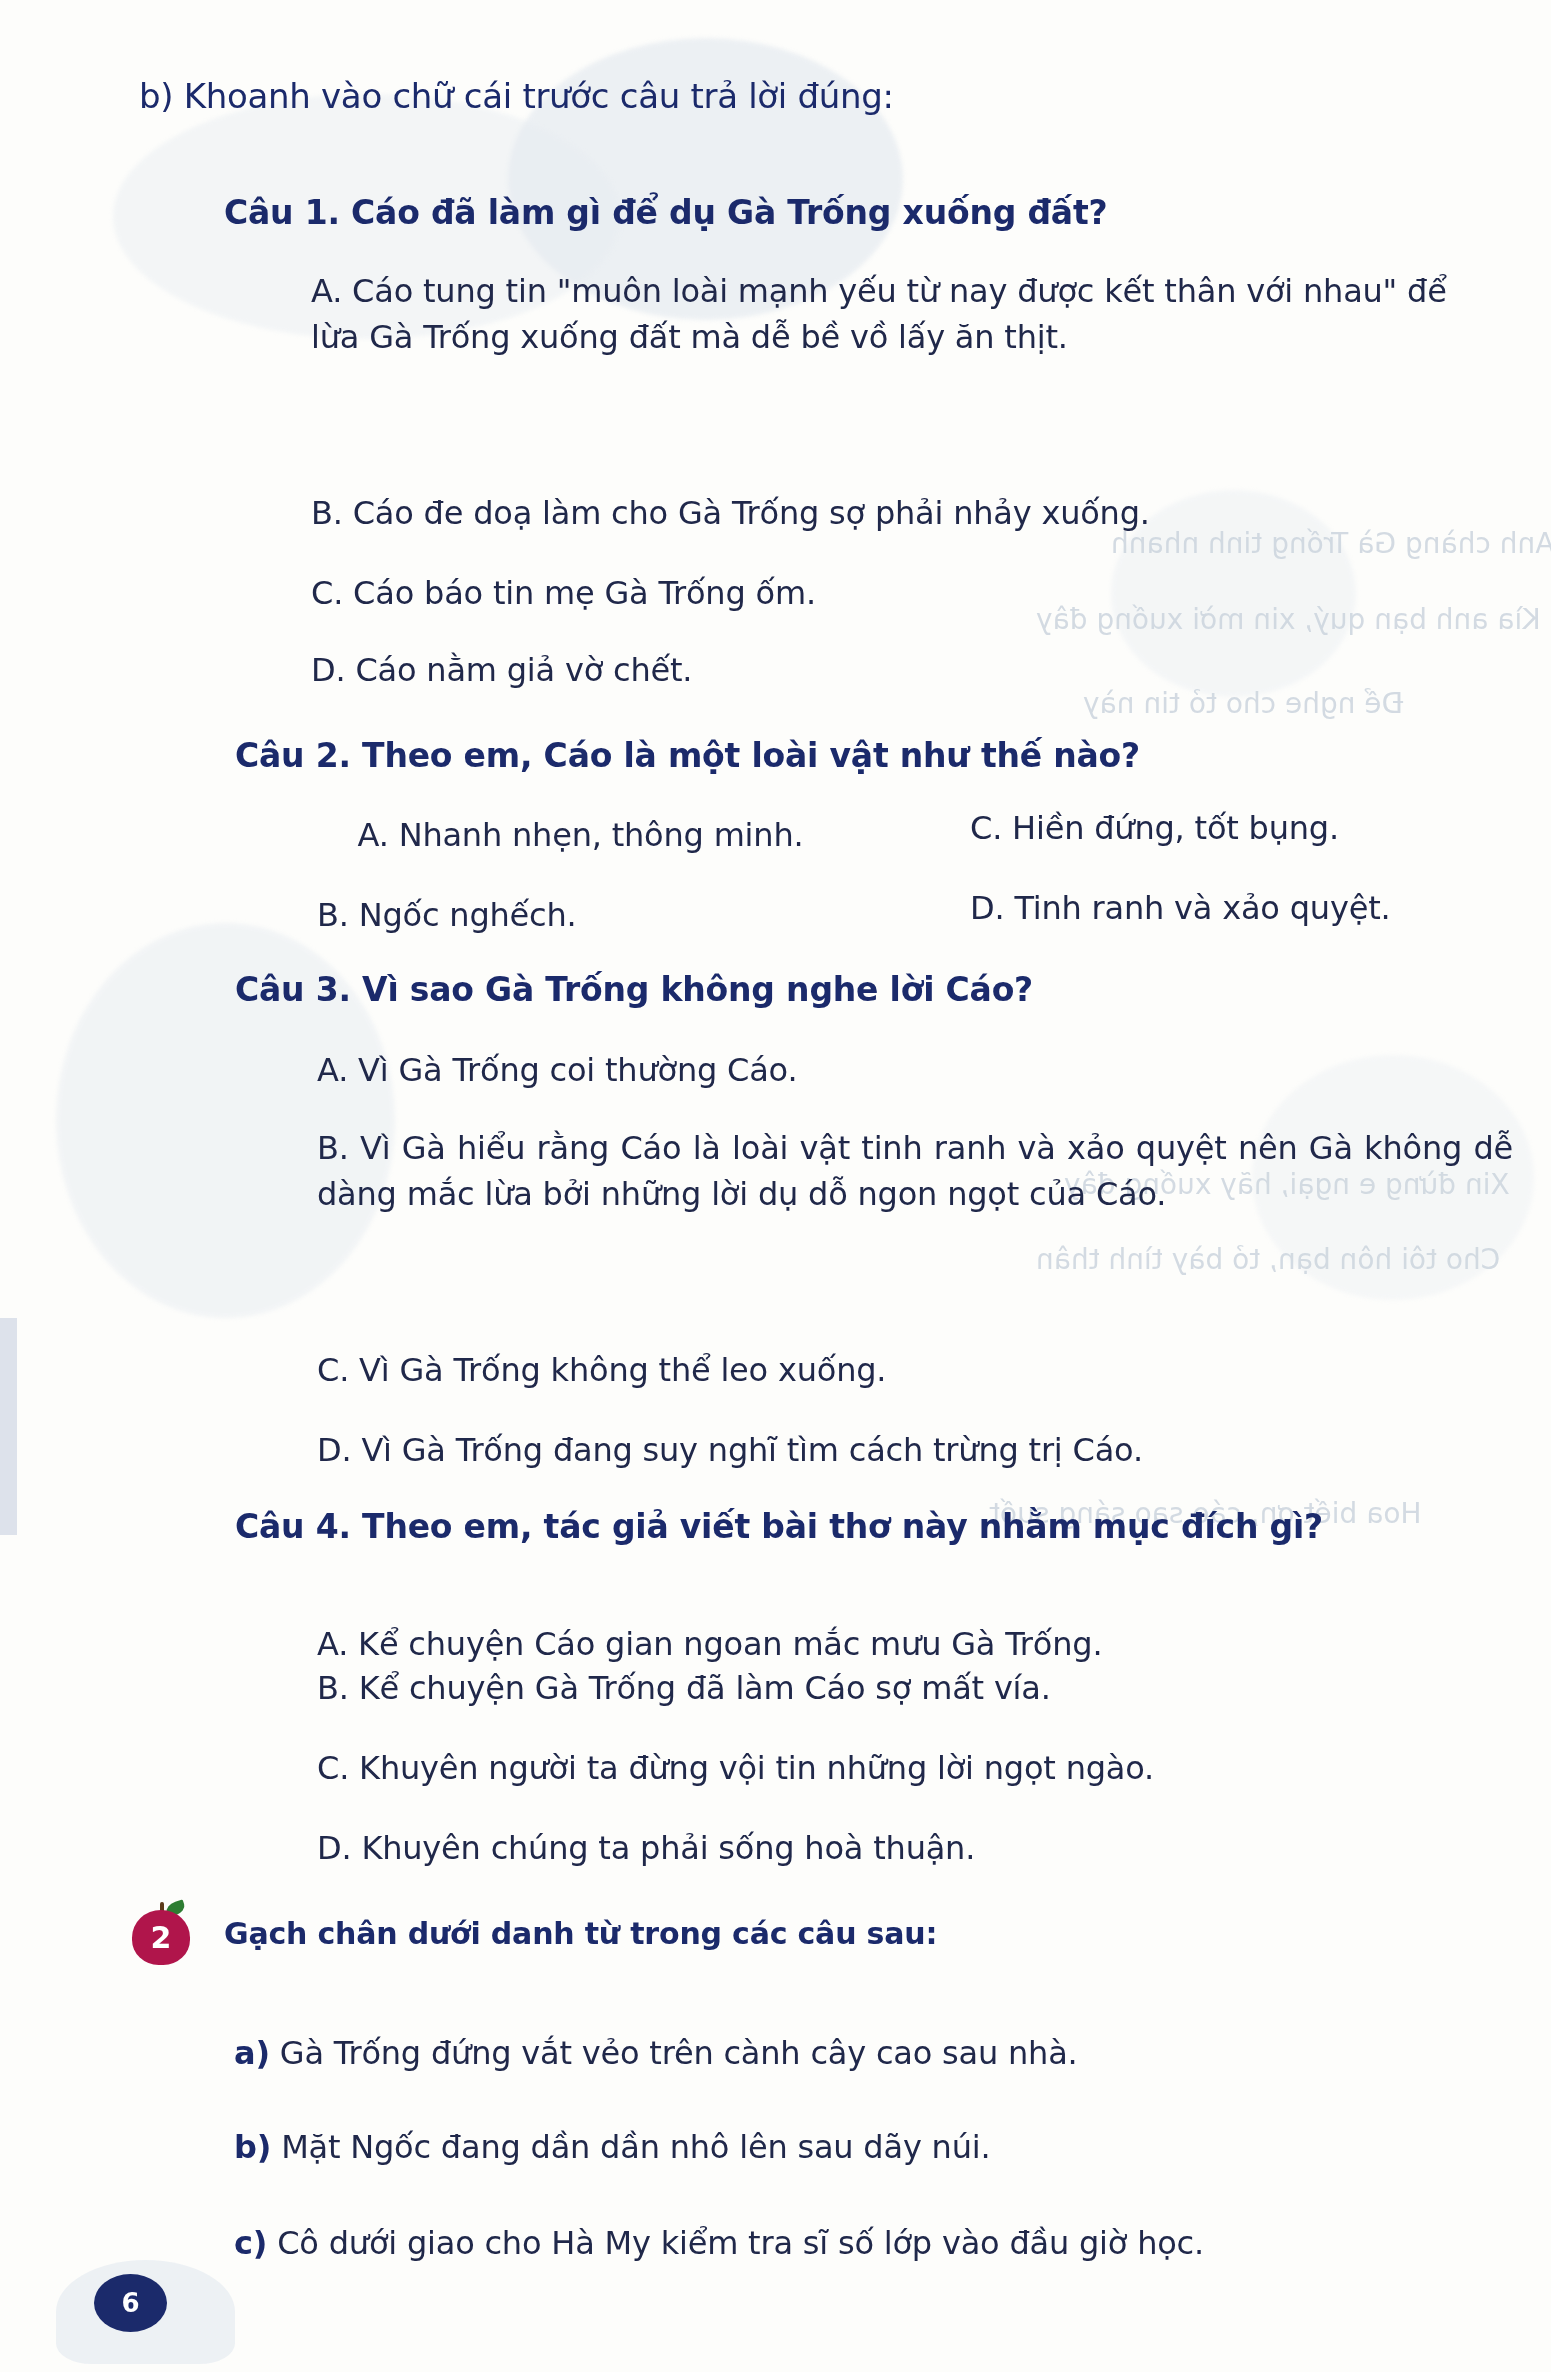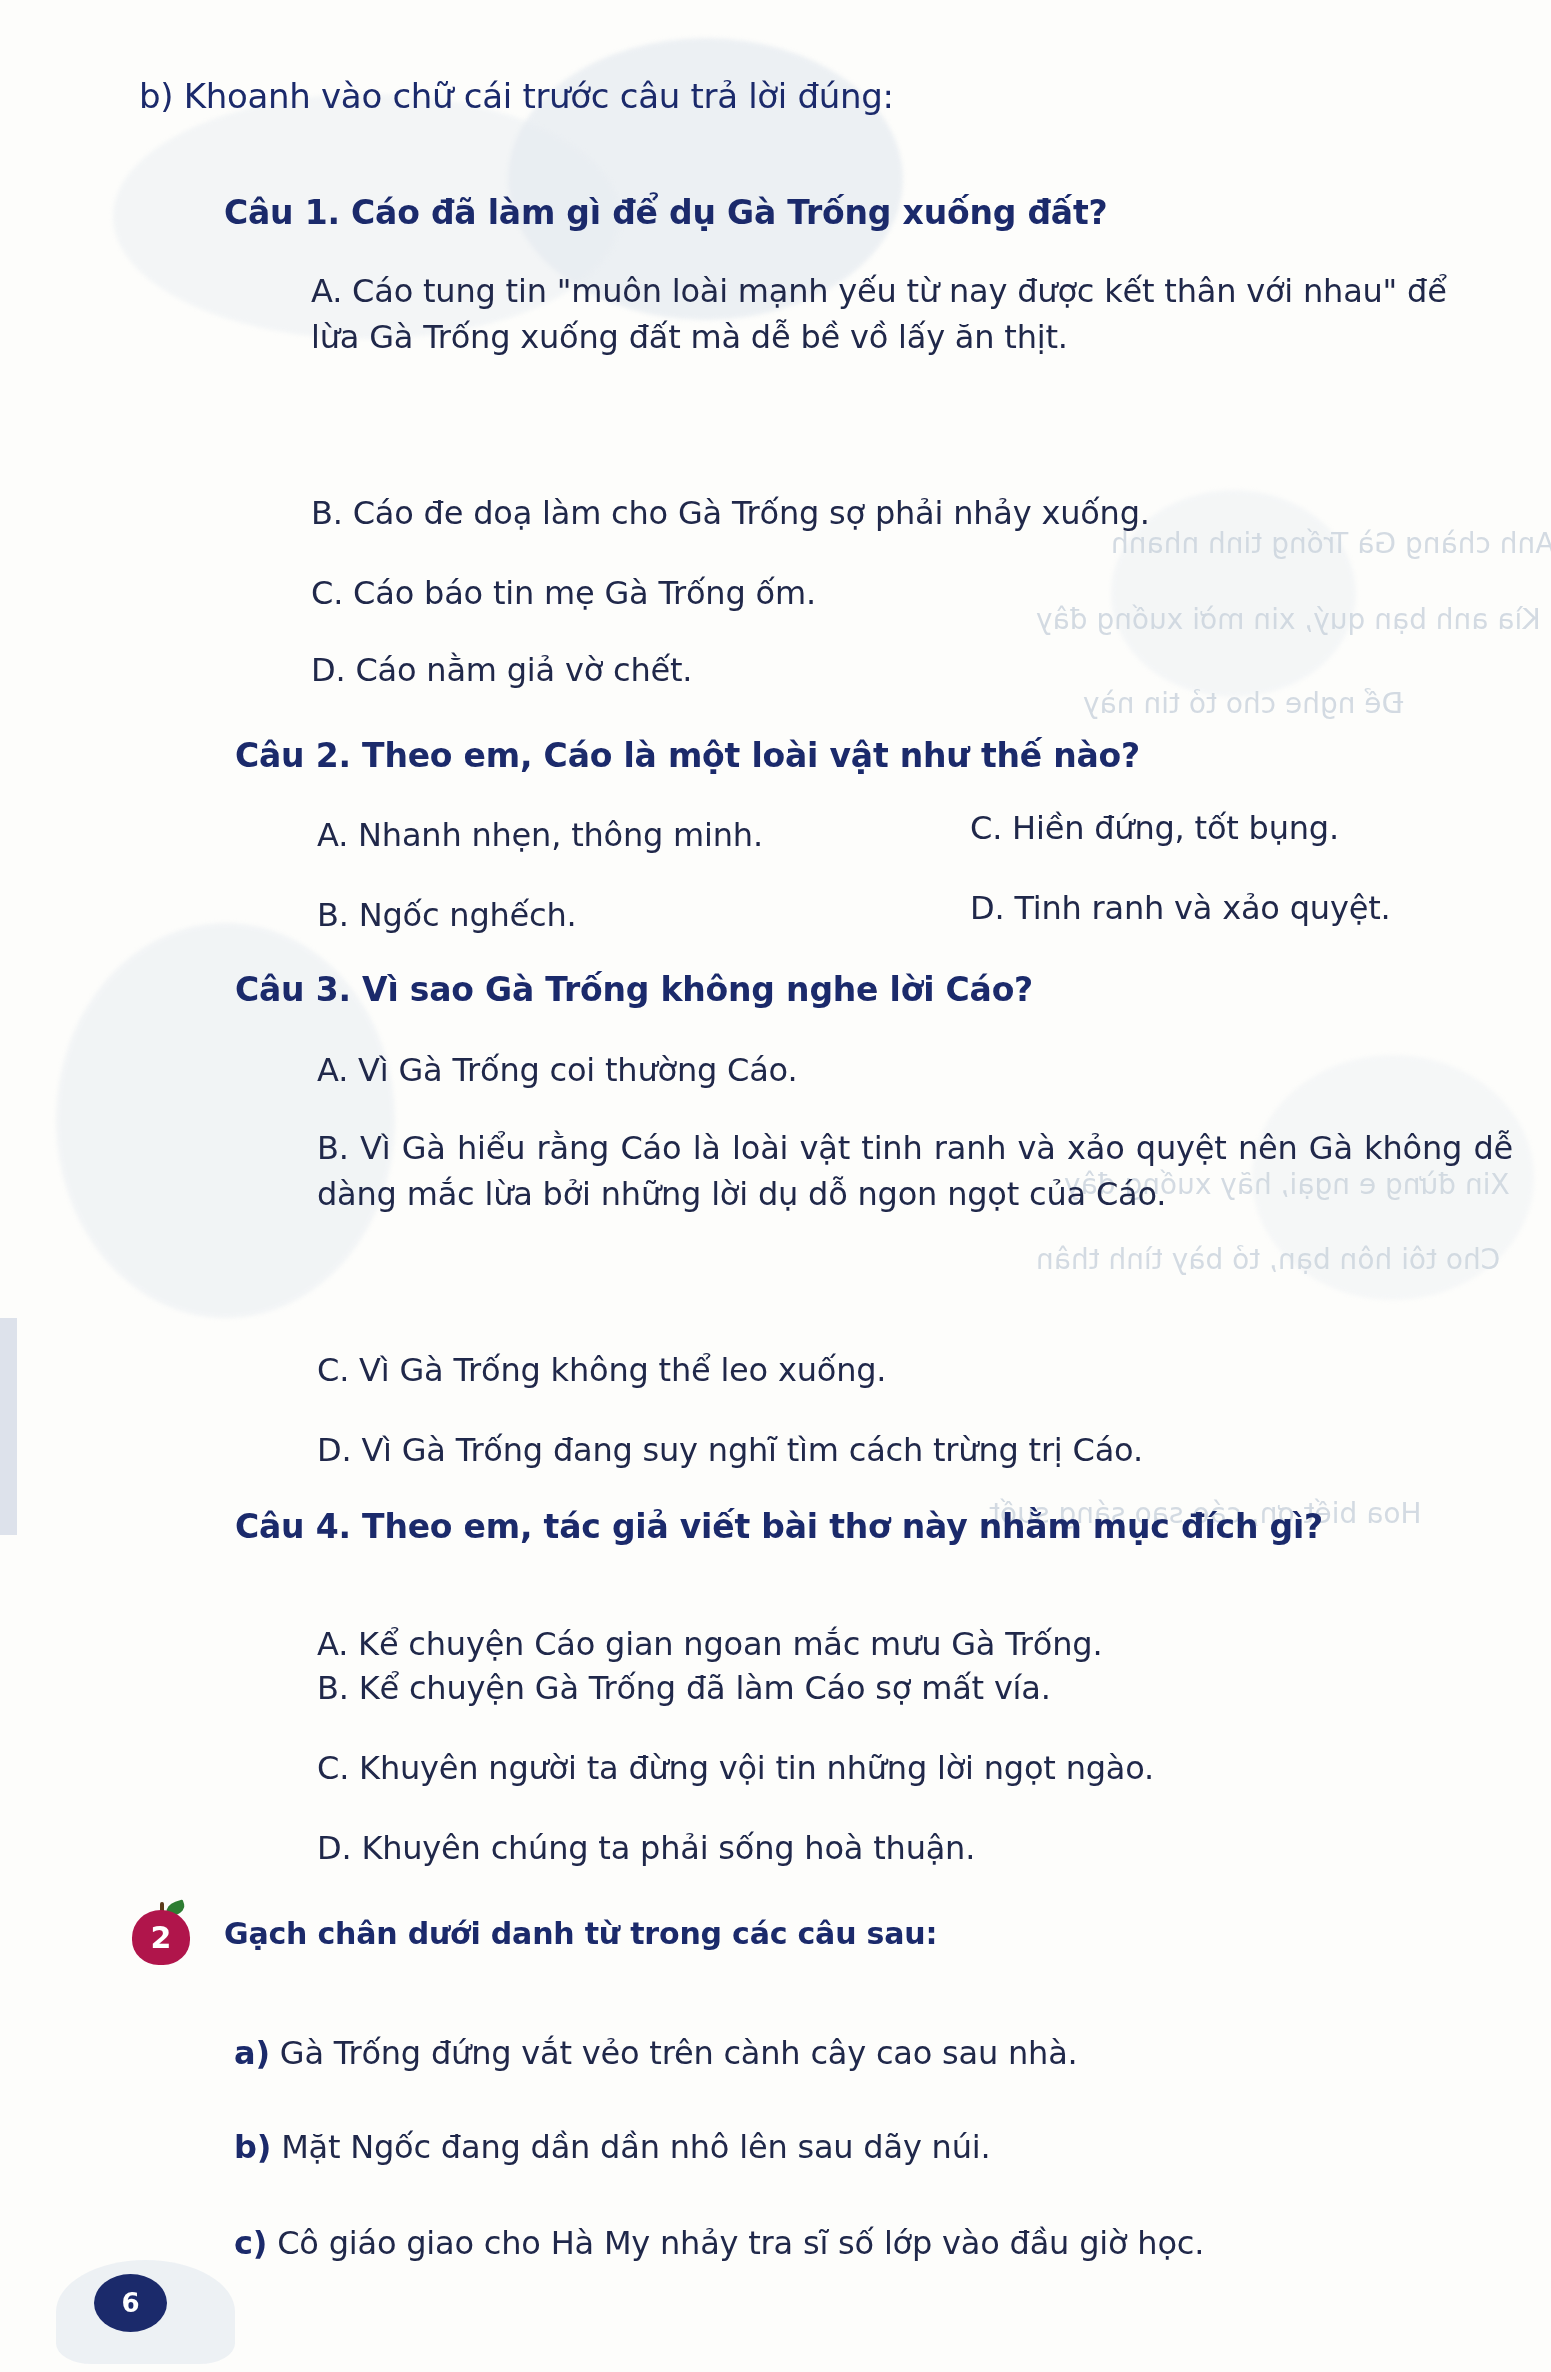--- a/index.html
+++ b/index.html
@@ -208,21 +208,21 @@
     <div class="optwrap" style="left:311px; top:647px; width:1186px;">
       <span class="lab">D.</span>
       <span>Cáo nằm giả vờ chết.</span>
     </div>
 
     <div class="q" style="left:235px; top:736px;">
       <span>Câu 2.</span>
       <span>Theo em, Cáo là một loài vật như thế nào?</span>
     </div>
 
-    <div class="optwrap" style="left:317px; top:812px; width:527px;">
+    <div class="optwrap" style="left:317px; top:812px; width:527px;text-align:center;">
       <span class="lab">A.</span>
       <span>Nhanh nhẹn, thông minh.</span>
     </div>
 
     <div class="optwrap" style="left:970px; top:805px; width:527px;">
       <span class="lab">C.</span>
       <span>Hiền đứng, tốt bụng.</span>
     </div>
 
     <div class="optwrap" style="left:317px; top:892px; width:527px;">
@@ -299,20 +299,20 @@
       <span>Gà Trống đứng vắt vẻo trên cành cây cao sau nhà.</span>
     </div>
 
     <div class="sent" style="left:234px; top:2128px; width:1252px;">
       <b>b)</b>
       <span>Mặt Ngốc đang dần dần nhô lên sau dãy núi.</span>
     </div>
 
     <div class="sent" style="left:234px; top:2224px; width:1262px;">
       <b>c)</b>
-      <span>Cô giáo giao cho Hà My nhảy tra sĩ số lớp vào đầu giờ học.</span>
+      <span>Cô dưới giao cho Hà My kiểm tra sĩ số lớp vào đầu giờ học.</span>
     </div>
 
     <div class="pagenum">6</div>
 
   </div>
 </div>
 
 
 </body></html>

